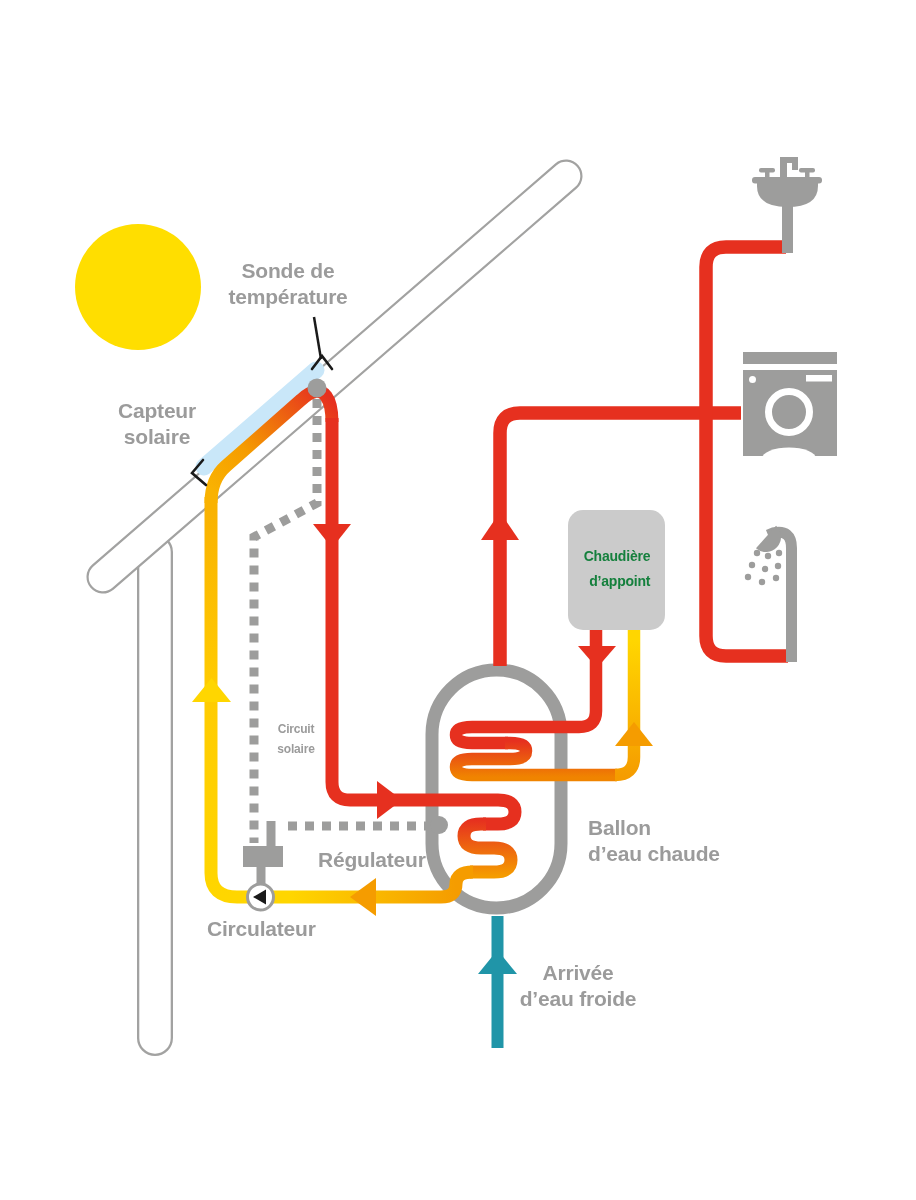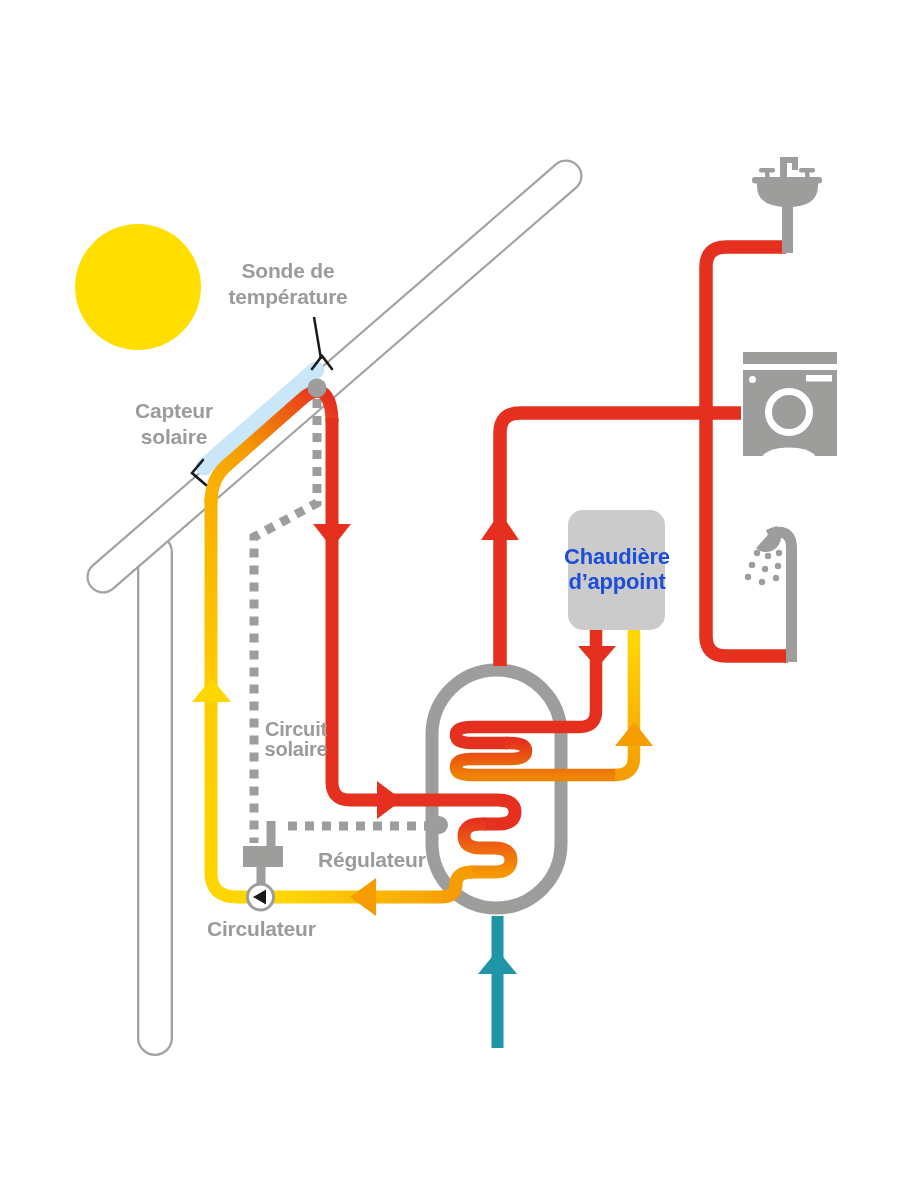--- a/index.html
+++ b/index.html
@@ -7,22 +7,22 @@
     --gray:#9d9d9c; --lightgray:#cbcbcb; --outline:#a2a2a1; --blue:#c9e7f9;
     --sun:#ffde00; --text:#9b9b9b;
   }
   html,body{margin:0;padding:0;background:#fff;}
   #stage{position:relative;width:916px;height:1200px;background:#fff;overflow:hidden;
          font-family:"Liberation Sans",sans-serif;}
   #diagram-svg{position:absolute;left:0;top:0;}
   .lbl{position:absolute;color:var(--text);font-weight:bold;font-size:21px;line-height:26px;
        white-space:nowrap;letter-spacing:-0.2px;}
   .lbl.centered{transform:translateX(-50%);text-align:center;}
-  .lbl.white{color:#1d4ed8;font-size:22px;line-height:25px;}
-  .lbl.small{font-size:20px;line-height:20px;}
+  .lbl.white{color:#15803d;font-size:14px;line-height:25px;text-align:right;}
+  .lbl.small{font-size:12px;line-height:20px;}
 </style>
 </head>
 <body>
 
 <div id="stage">
 
 <svg id="diagram-svg" width="916" height="1200" viewBox="0 0 916 1200">
   <defs>
     <linearGradient id="gradA" gradientUnits="userSpaceOnUse" x1="211" y1="897" x2="211" y2="510">
       <stop offset="0" stop-color="#ffd600"></stop>
@@ -163,39 +163,47 @@
     <line x1="497.5" y1="916" x2="497.5" y2="1048" stroke="#2095a8" stroke-width="12"></line>
     <polygon points="497.5,950 478,974 517,974" fill="#2095a8"></polygon>
   </g>
 </svg>
 
 <div class="lbl centered" style="left:288px;top:258px">
   <span>Sonde de</span><br>
   <span>température</span>
 </div>
 
-<div class="lbl centered" style="left:174px;top:398px">
+<div class="lbl centered" style="left:157px;top:398px">
   <span>Capteur</span><br>
   <span>solaire</span>
 </div>
 
 
 <div class="lbl white centered" style="left:617px;top:544px">
   <span>Chaudière</span><br>
   <span>d’appoint</span>
 </div>
 
 <div class="lbl small centered" style="left:296px;top:719px">
   <span>Circuit</span><br>
   <span>solaire</span>
 </div>
 
 <div class="lbl" style="left:318px;top:847px">
   <span>Régulateur</span>
 </div>
 
+<div class="lbl" style="left:588px;top:815px">
+  <span>Ballon</span><br>
+  <span>d’eau chaude</span>
+</div>
 
 <div class="lbl" style="left:207px;top:916px">
   <span>Circulateur</span>
 </div>
 
+<div class="lbl centered" style="left:578px;top:960px">
+  <span>Arrivée</span><br>
+  <span>d’eau froide</span>
+</div>
 
 </div>
 
 </body></html>

